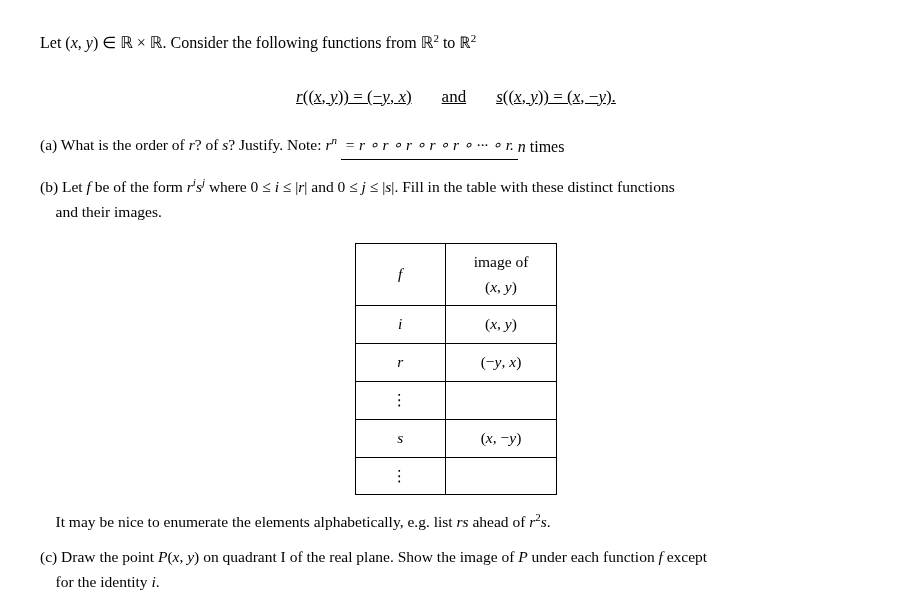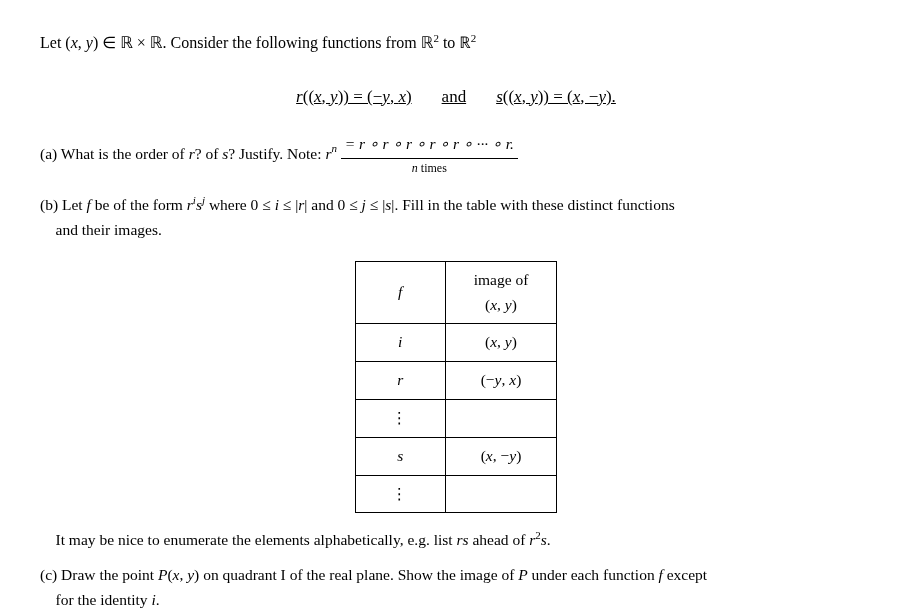--- a/index.html
+++ b/index.html
@@ -78,32 +78,32 @@
 
     .dots-cell {
       font-size: 18px;
       letter-spacing: 2px;
       color: #000;
       text-align: center;
     }
 
     .overline-wrap {
       display: inline-flex;
-      flex-direction: column;
+      flex-direction: row;
       align-items: center;
       vertical-align: middle;
     }
     .overline-text {
       border-bottom: 1.5px solid #000;
       padding-bottom: 1px;
       white-space: nowrap;
       font-style: italic;
     }
     .overline-label {
-      font-size: 12px;
+      font-size: 16px;
       font-style: normal;
       text-align: right;
     }
   </style>
 </head>
 <body>
 
 <div class="main-statement">
   Let (<span class="math">x</span>, <span class="math">y</span>) ∈ ℝ × ℝ. Consider the following functions from ℝ<sup>2</sup> to ℝ<sup>2</sup>
 </div>

